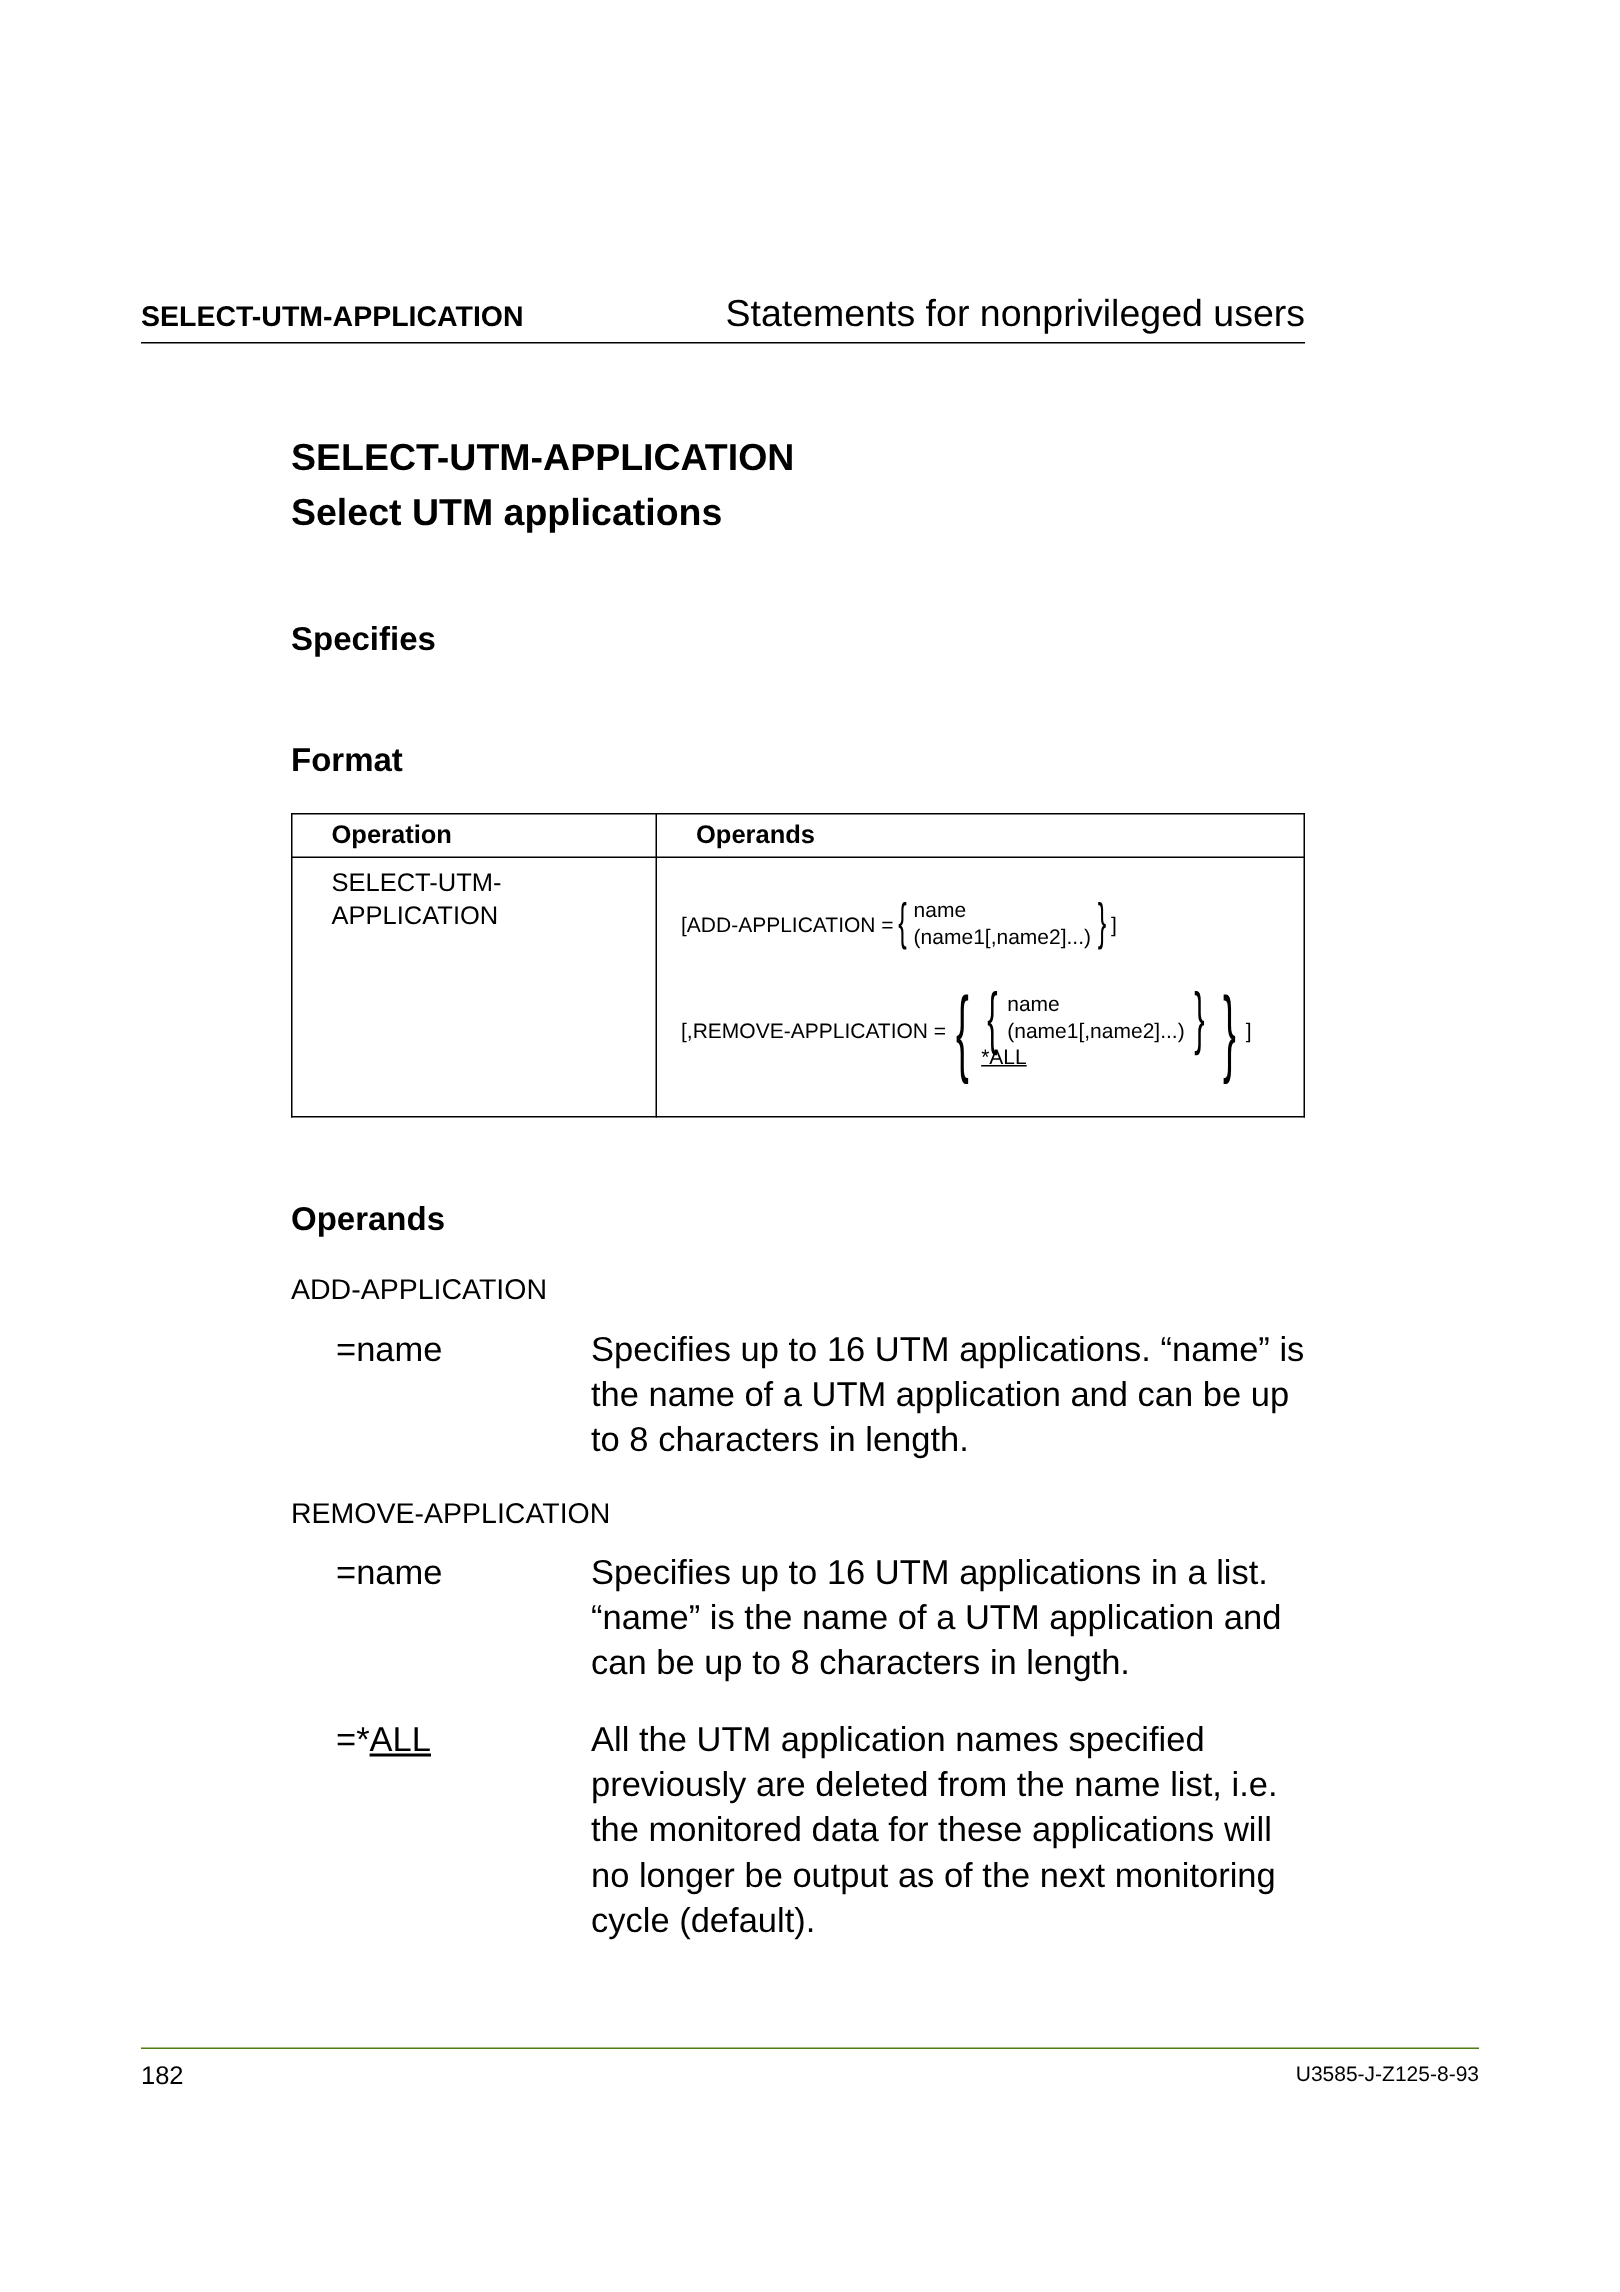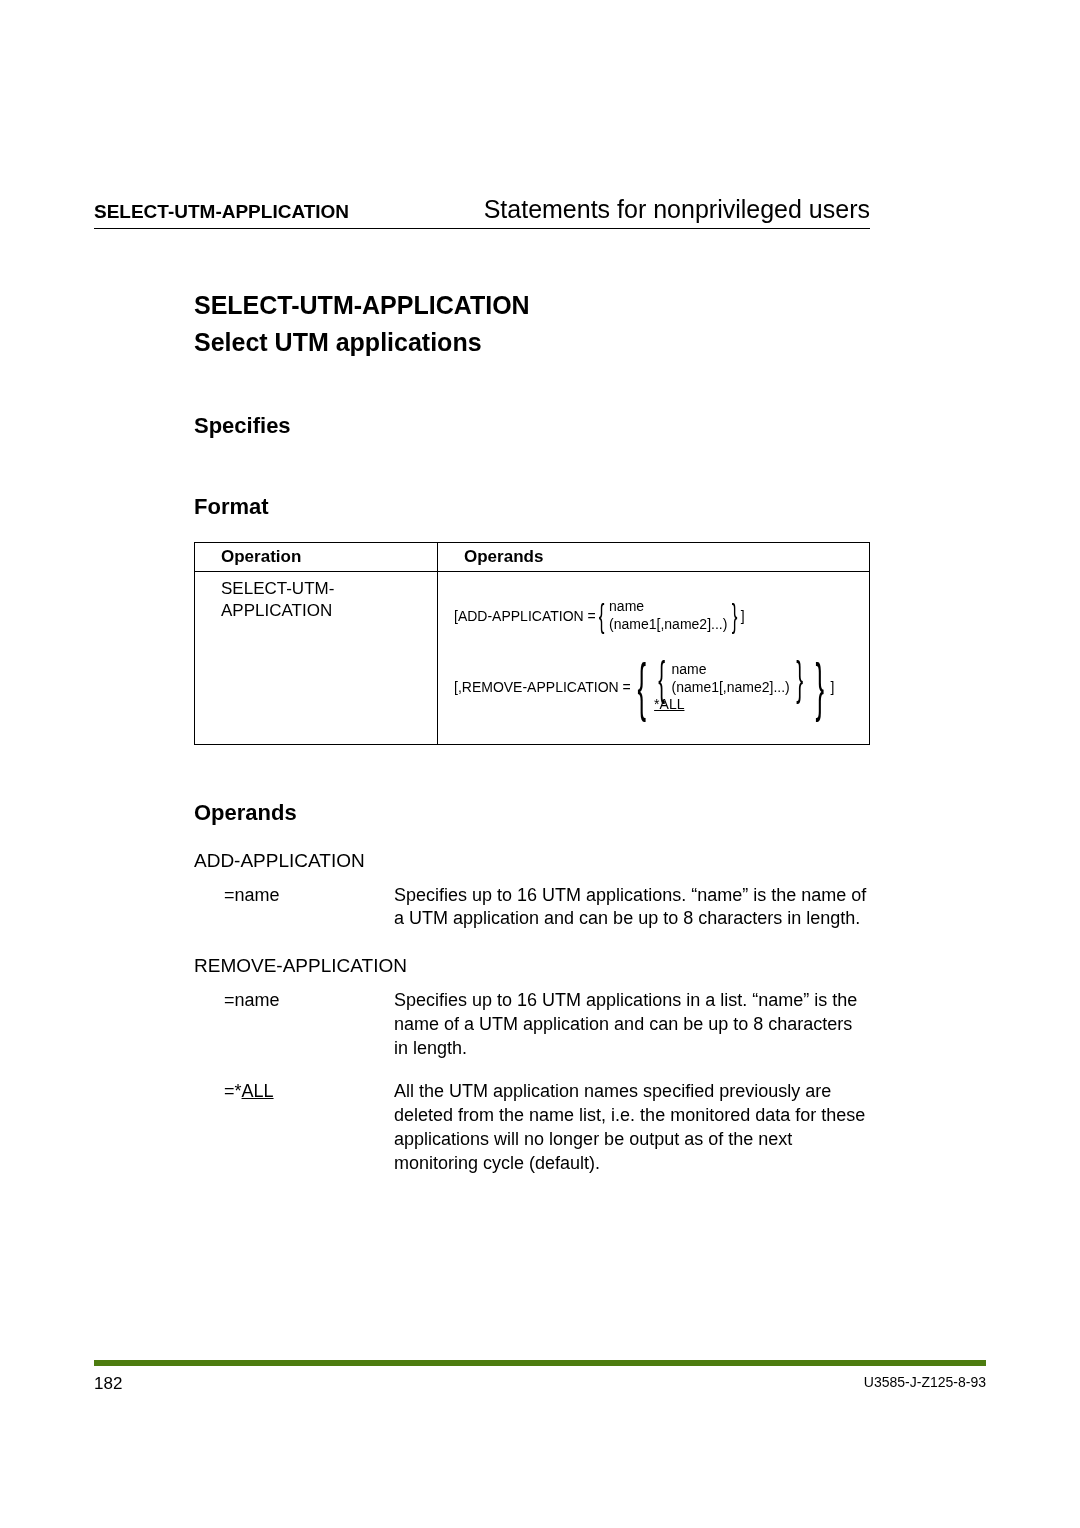--- a/index.html
+++ b/index.html
@@ -120,33 +120,33 @@
   .operands-label {
     font-size: 19px;
     margin-top: 24px;
   }
   .param-table {
     margin-top: 12px;
     display: grid;
     grid-template-columns: 150px 1fr;
     column-gap: 20px;
     row-gap: 20px;
-    font-size: 18px;
+    font-size: 23px;
     line-height: 1.32;
     padding-left: 30px;
   }
   .param-term {
     white-space: nowrap;
   }
   .footer {
     position: absolute;
     bottom: 134px;
     left: 94px;
     right: 94px;
-    border-top: 6px solid #4d7c0f;
+    border-top: 1px solid #4d7c0f;
     display: flex;
     justify-content: space-between;
     font-size: 17px;
     padding-top: 4px;
   }
   .footer-left, .footer-right {
     padding-top: 4px;
   }
   .footer-right {
     font-size: 14px;

